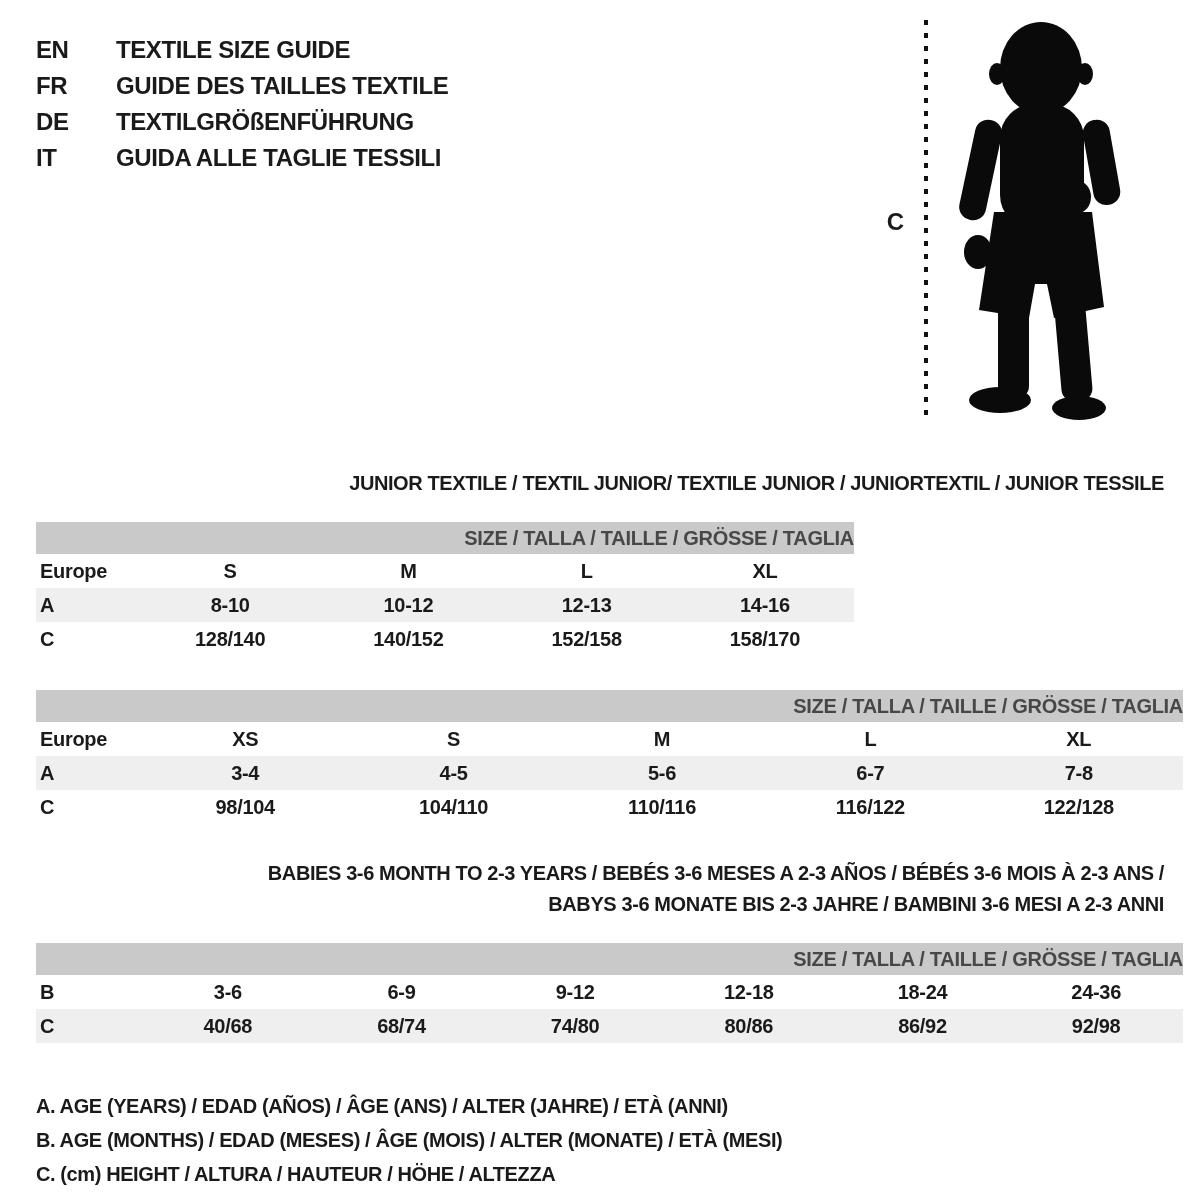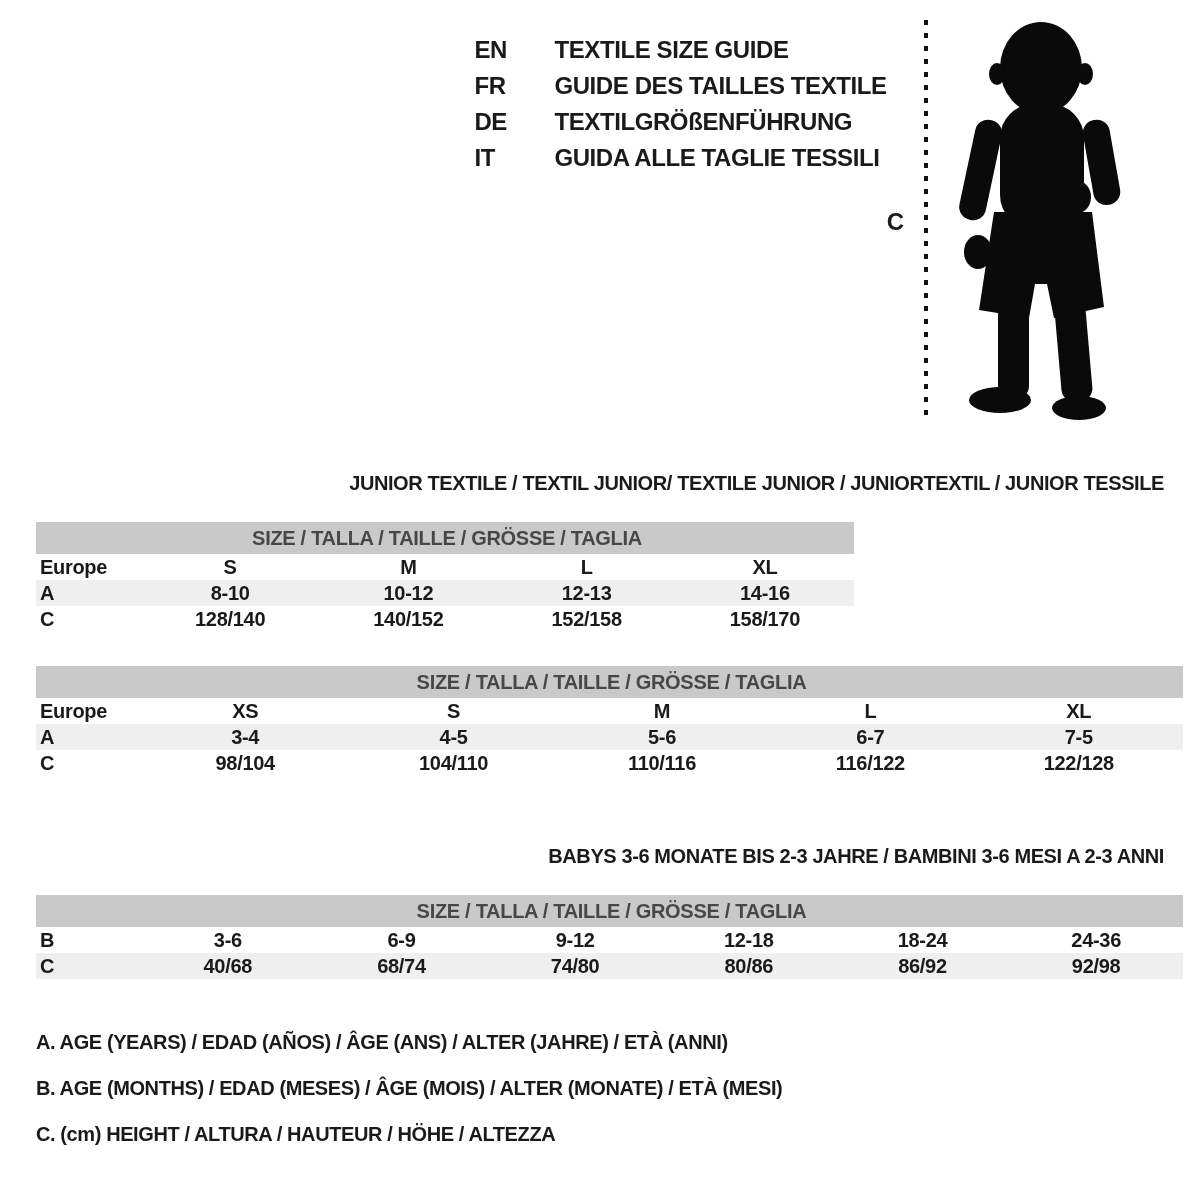--- a/index.html
+++ b/index.html
@@ -14,49 +14,49 @@
   body{
     width:1200px;height:1200px;
     font-family:"Liberation Sans",sans-serif;
     font-weight:bold;
     color:var(--text);
     overflow:hidden;
   }
   .page{width:1200px;height:1200px;padding:0 36px;position:relative;}
 
   
-  .top{display:flex;justify-content:flex-end;height:434px;}
+  .top{display:flex;justify-content:space-between;height:434px;}
   .languages{margin-top:32px;font-size:24px;letter-spacing:-0.4px;}
   .lang-row{display:flex;line-height:36px;}
   .lang-code{width:80px;flex:0 0 80px;}
   .figure-block{display:flex;margin-top:12px;margin-right:16px;}
   .c-label{font-size:24px;margin-top:198px;margin-right:12px;line-height:1;}
   svg.figure{width:232px;height:412px;display:block;}
 
   
   .size-section{margin-top:34px;}
   .section-title{
     font-size:20px;line-height:31px;letter-spacing:-0.4px;
     margin-bottom:23px;font-weight:bold;text-align:right;
   }
   .section-title sub{font-size:12px;}
   table.size-table{border-collapse:collapse;table-layout:fixed;}
   .narrow table.size-table{width:818px;}
   .wide table.size-table{width:1147px;}
-  td{font-size:20px;height:26px;text-align:center;letter-spacing:-0.3px;}
+  td{font-size:20px;height:34px;text-align:center;letter-spacing:-0.3px;}
   td.size-bar{
     background:var(--bar-bg);color:var(--bar-text);
-    text-align:center;padding-left:4px;height:32px;font-size:20px;
+    text-align:right;padding-left:4px;height:32px;font-size:20px;
   }
   td.row-label{text-align:left;padding-left:4px;}
   tr.shaded{background:var(--shade);}
 
   
   .legend{margin-top:46px;font-size:20px;letter-spacing:-0.4px;}
-  .legend-line{line-height:34px;margin-top:12px;}
+  .legend-line{line-height:34px;}
 </style>
 </head>
 <body>
 
 <div class="page">
 
   <div class="top">
     <div class="languages">
         <div class="lang-row">
           <span class="lang-code">EN</span>
@@ -159,36 +159,36 @@
             <td>M</td>
             <td>L</td>
             <td>XL</td>
           </tr>
           <tr class="shaded">
             <td class="row-label">A</td>
             <td>3-4</td>
             <td>4-5</td>
             <td>5-6</td>
             <td>6-7</td>
-            <td>7-5</td>
+            <td>7-8</td>
           </tr>
           <tr>
             <td class="row-label">C</td>
             <td>98/104</td>
             <td>104/110</td>
             <td>110/116</td>
             <td>116/122</td>
             <td>122/128</td>
           </tr>
         </tbody>
       </table>
   </section>
 
   <section class="size-section wide">
-    <h2 class="section-title"><br><span>BABYS 3-6 MONATE BIS 2-3 JAHRE / BAMBINI 3-6 MESI A 2-3 ANNI</span></h2>
+    <h2 class="section-title"><span>BABIES 3-6 MONTH TO 2-3 YEARS / BEBÉS 3-6 MESES A 2-3 AÑOS / BÉBÉS 3-6 MOIS À 2-3 ANS /</span><br><span>BABYS 3-6 MONATE BIS 2-3 JAHRE / BAMBINI 3-6 MESI A 2-3 ANNI</span></h2>
     <table class="size-table">
         <colgroup>
           <col style="width: 105px;">
           <col>
           <col>
           <col>
           <col>
           <col>
           <col>
         </colgroup>

